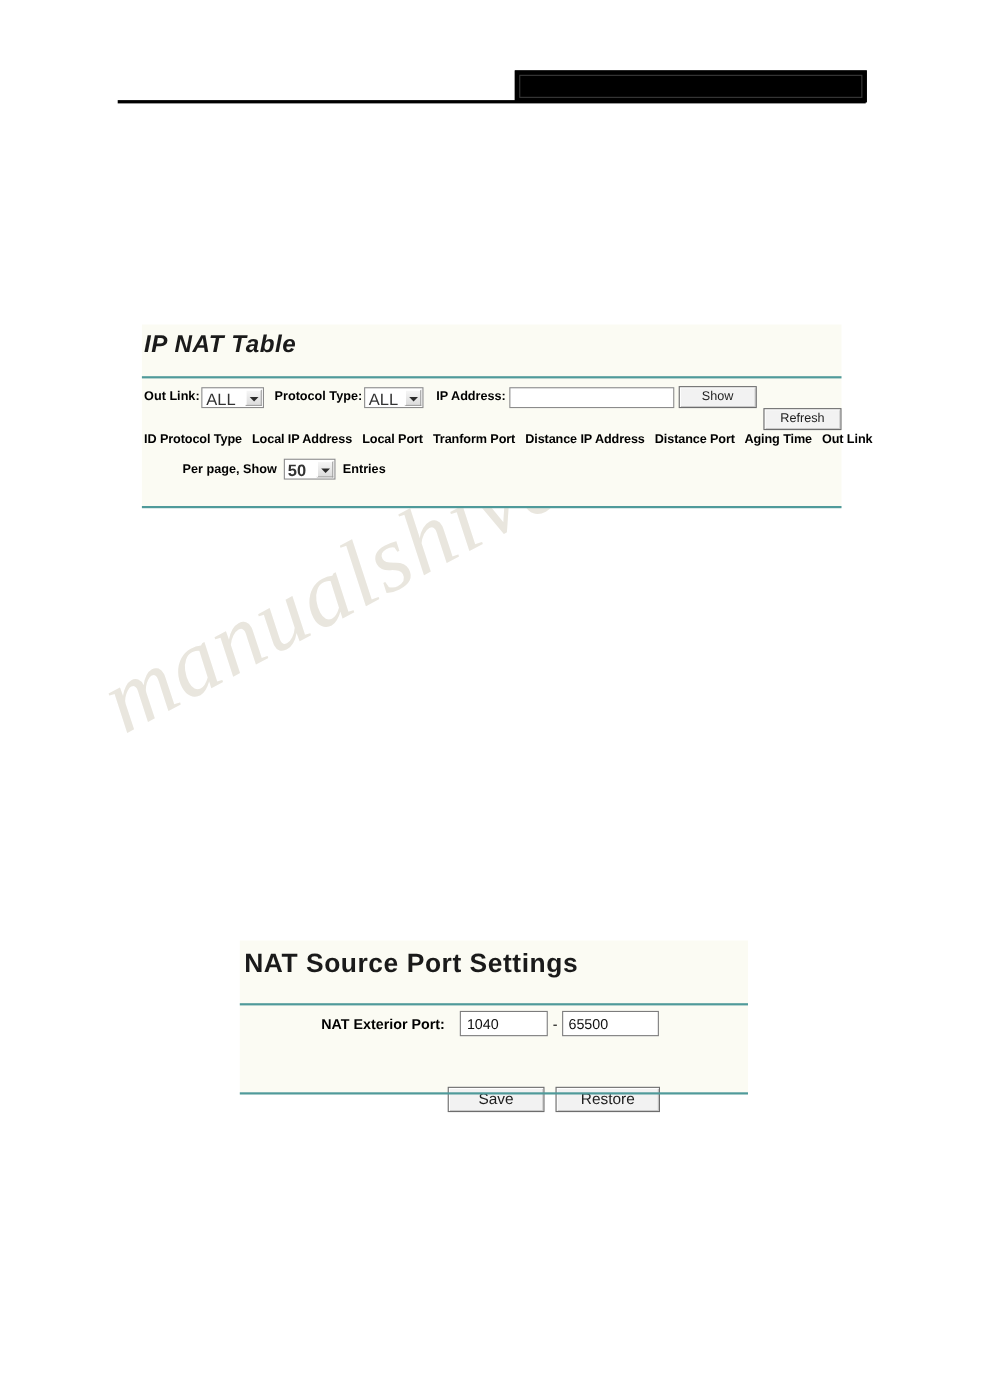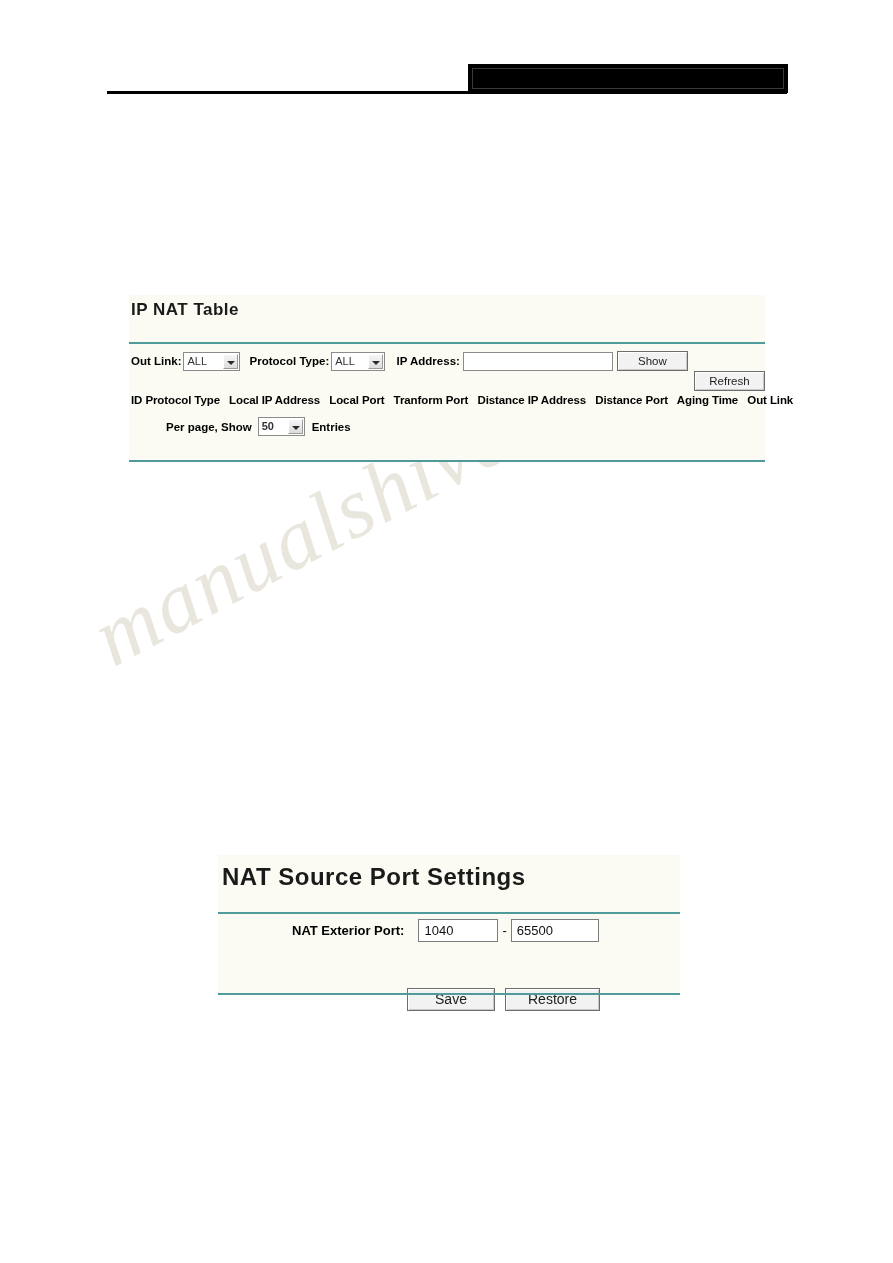--- a/index.html
+++ b/index.html
@@ -85,21 +85,22 @@
   #nat-table-panel {
     left: 129px;
     top: 295px;
     width: 636px;
     height: 167px;
   }
   #nat-table-panel .panel-title {
     position: absolute;
     left: 2px;
     top: 5px;
-    font-size: 17px;
+    font-size: 22px;
+    font-style: italic;
   }
   #nat-table-panel .rule-mid {
     position: absolute;
     left: 0;
     top: 47px;
     width: 100%;
     height: 2px;
     background: #4f9a9a;
   }
   #nat-table-panel .rule-bottom {
@@ -131,21 +132,21 @@
     border: 1px solid #8b8b8b;
     background: #ffffff;
     box-sizing: border-box;
     vertical-align: middle;
     margin-left: 2px;
   }
   .sel .sel-val {
     position: absolute;
     left: 3px;
     top: 2px;
-    font-size: 11px;
+    font-size: 15px;
     color: #333;
     font-family: "Liberation Sans", sans-serif;
   }
   .sel .sel-btn {
     position: absolute;
     right: 1px;
     top: 1px;
     bottom: 1px;
     width: 15px;
     background: linear-gradient(#f6f6f6, #dcdcdc);

